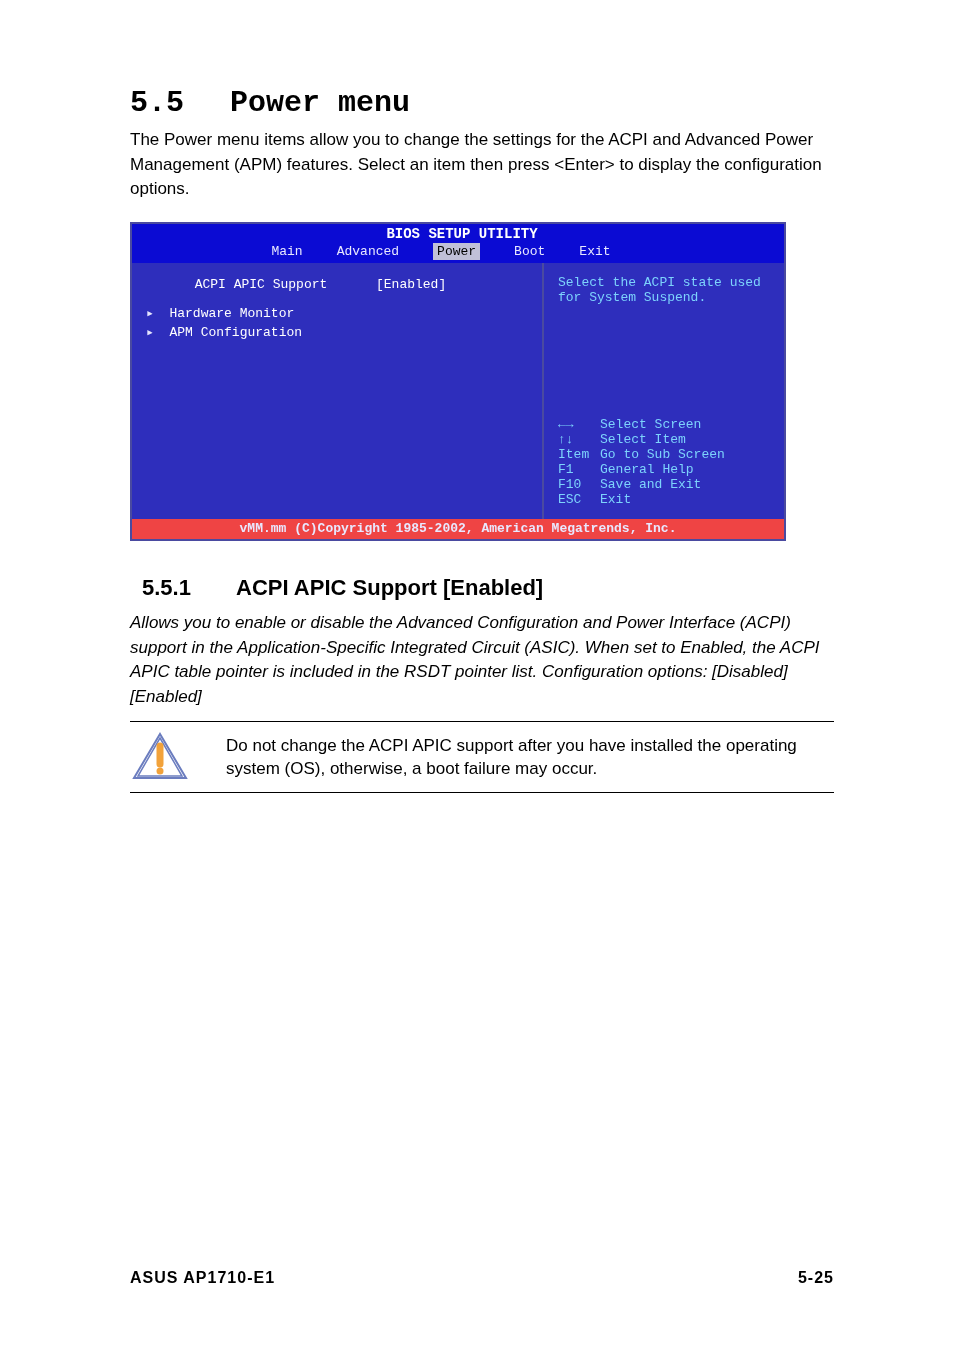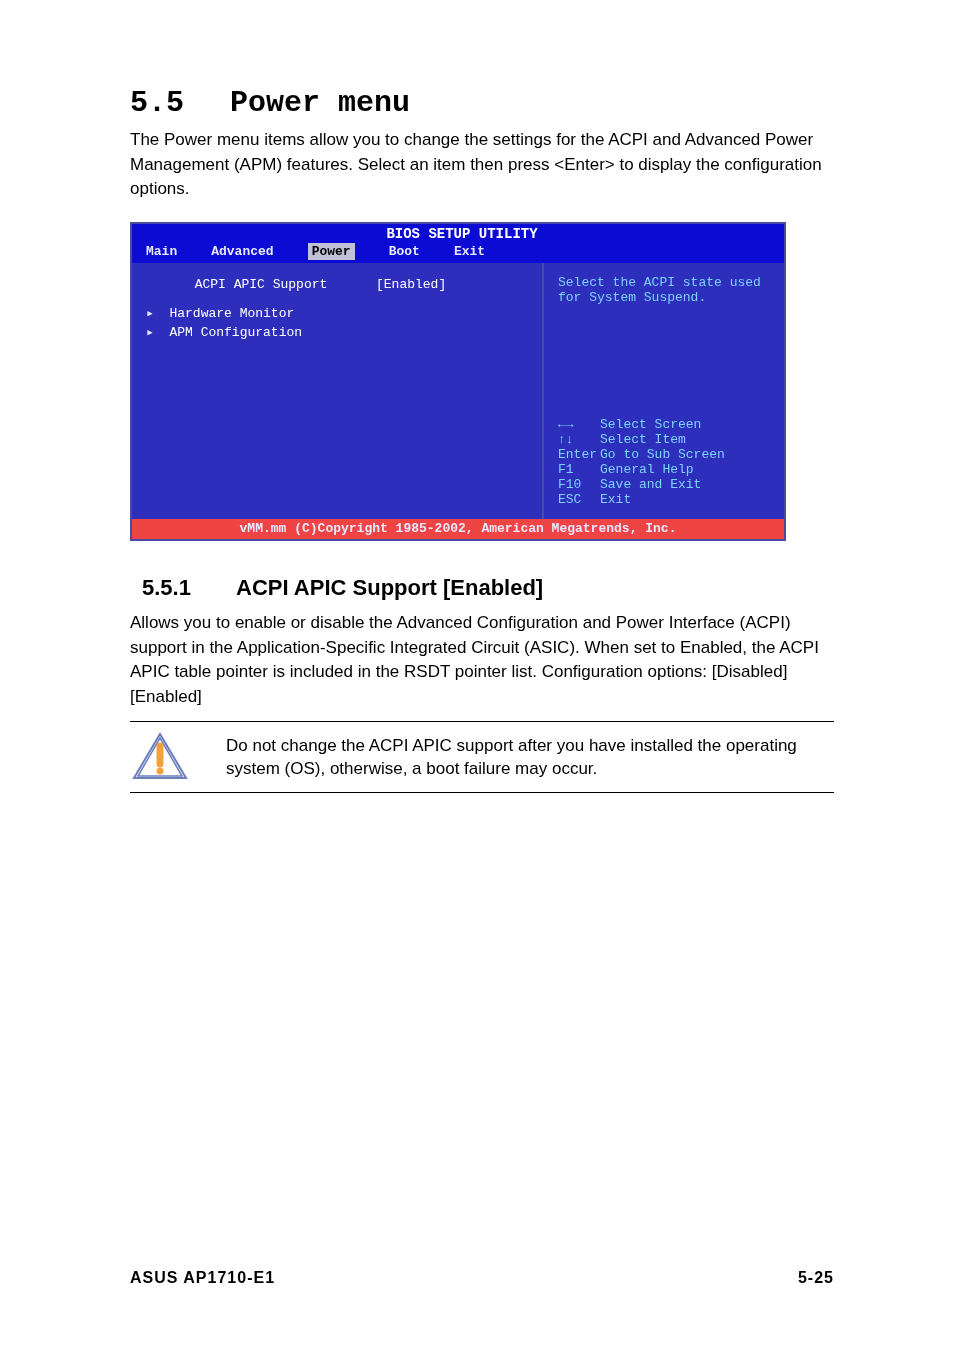--- a/index.html
+++ b/index.html
@@ -48,21 +48,22 @@
     text-align: center;
     padding: 2px 0 0 8px;
     font-weight: bold;
     color: #fff;
     font-size: 14px;
   }
   .bios-tabs {
     background: #0b0bd3;
     padding: 2px 14px 4px 14px;
     color: #e8e8ff;
-    font-weight: bold;
+    font-weight: normal;
+    text-align: center;
   }
   .bios-tabs span {
     margin-right: 34px;
   }
   .bios-tabs .active {
     color: #000;
     background: #c0c0d8;
     padding: 1px 4px;
   }
   .bios-body {
@@ -109,20 +110,21 @@
     margin: 12px 0 10px 12px;
   }
   h2.subsection-heading .num {
     display: inline-block;
     width: 94px;
   }
   p.body {
     font-size: 17px;
     line-height: 1.45;
     margin: 0 0 10px 0;
+    font-style: italic;
   }
 
   
   .note {
     border-top: 1px solid #000;
     border-bottom: 1px solid #000;
     margin-top: 12px;
     display: flex;
     align-items: center;
     padding: 10px 0;
@@ -174,21 +176,21 @@
         </div>
         <div class="row">
           <span class="arrow">▸&nbsp;&nbsp;</span><span>APM Configuration</span>
         </div>
       </div>
       <div class="bios-right">
         <div>Select the ACPI state used for System Suspend.</div>
         <div class="bios-keys">
           <div><span class="sym">←→</span><span>Select Screen</span></div>
           <div><span class="sym">↑↓</span><span>Select Item</span></div>
-          <div><span class="sym">Enter</span><span>Go to Sub Screen</span></div>
+          <div><span class="sym">Item</span><span>Go to Sub Screen</span></div>
           <div><span class="sym">F1</span><span>General Help</span></div>
           <div><span class="sym">F10</span><span>Save and Exit</span></div>
           <div><span class="sym">ESC</span><span>Exit</span></div>
         </div>
       </div>
     </div>
     <div class="bios-footer">vMM.mm (C)Copyright 1985-2002, American Megatrends, Inc.</div>
   </div>
 
   <h2 class="subsection-heading">

